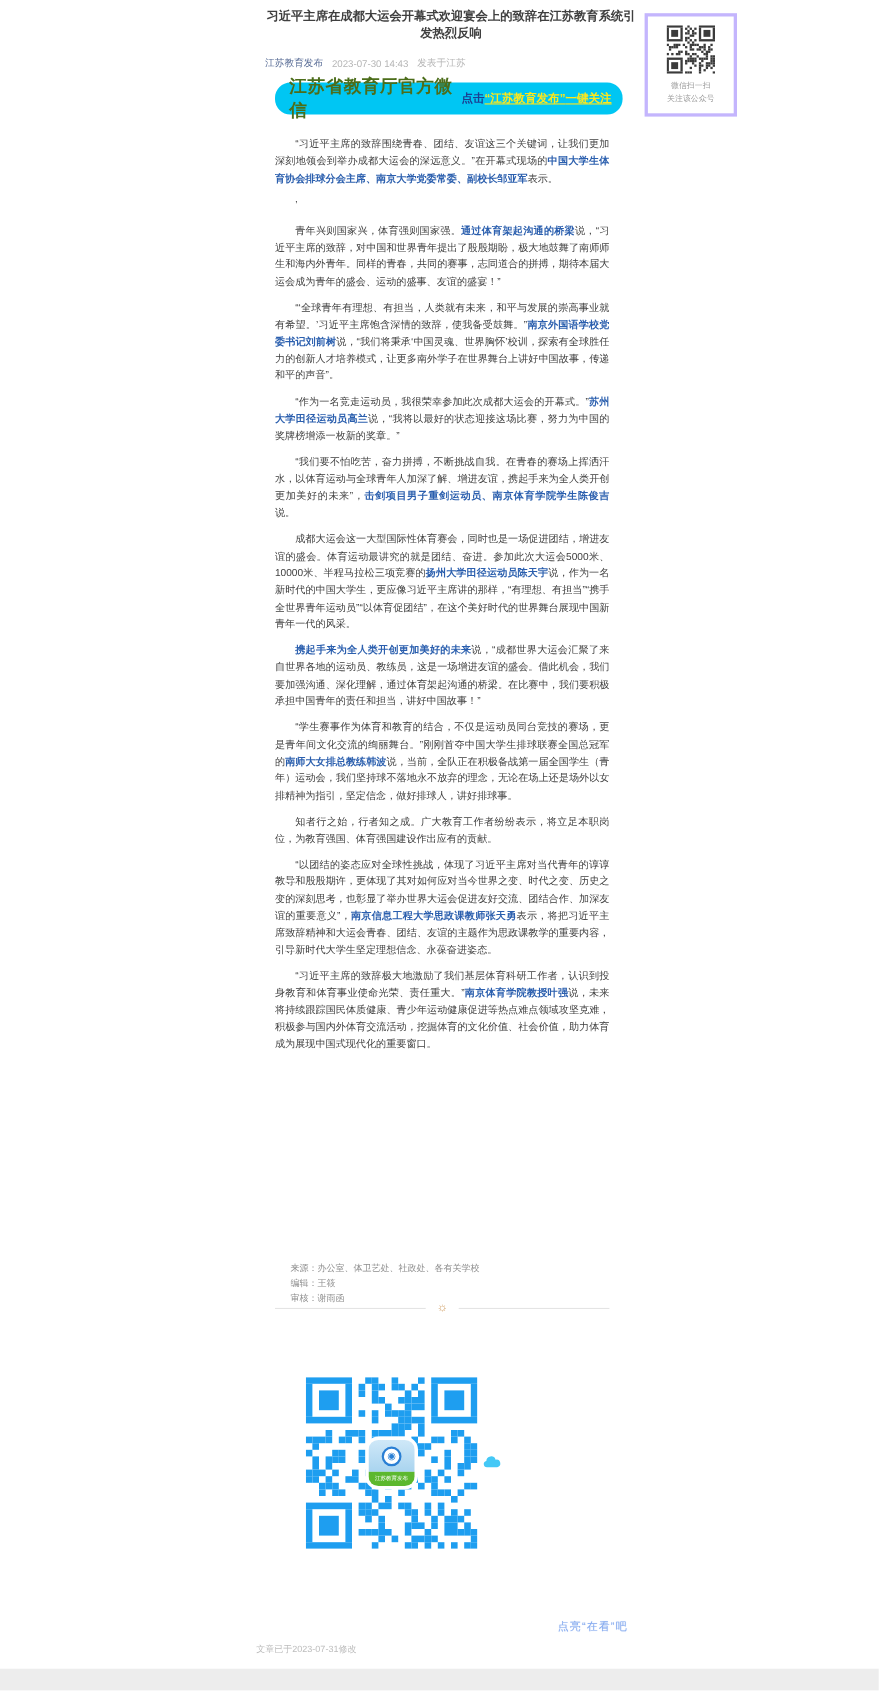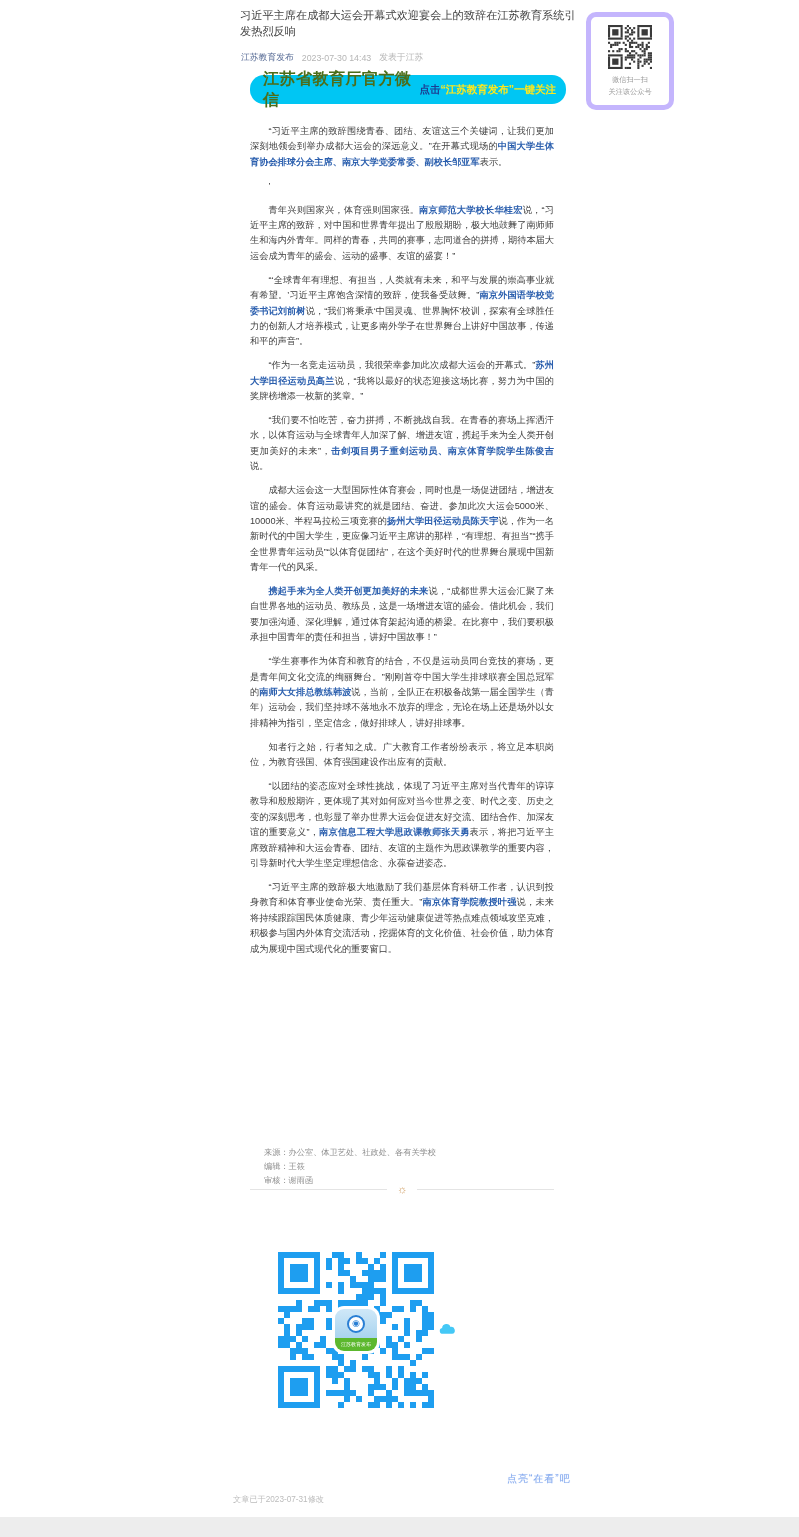--- a/index.html
+++ b/index.html
@@ -1,40 +1,40 @@
 <!DOCTYPE html>
 <html style="--banner_bg: #00c6f3; --banner_left_text: #4c6d1a; --banner_navy: #1c3e92; --banner_yellow: #ffe81a; --account_link: #576b95; --highlight_blue: #2b5fae; --qr_blue: #1e9ef0; --qr_black: #3a3a3a; --cloud_cyan: #44c8f6;"><head>
 <meta charset="utf-8">
 <style>
   html,body{margin:0;padding:0;background:#fff;}
   body{font-family:"Liberation Sans","DejaVu Sans",sans-serif;}
   #page{position:relative;width:799px;height:1537px;background:#fff;overflow:hidden;}
 
   
   .title{position:absolute;left:240px;top:8px;width:340px;font-size:11.2px;line-height:15.5px;
-         font-weight:400;color:#3f3f3f;}
+         font-weight:700;color:#3f3f3f;text-align:center;}
   .byline{position:absolute;left:241px;top:52px;font-size:8.8px;display:flex;gap:8px;align-items:center;}
   .account{color:#576b95;cursor:pointer;}
   .meta{color:#b5b5b5;}
 
   
-  .qr-card{position:absolute;left:586px;top:12px;width:78px;height:88px;border:5px solid #c4b5fd;
-           border-radius:10px;background:#fff;display:flex;flex-direction:column;align-items:center;}
+  .qr-card{position:absolute;left:586px;top:12px;width:78px;height:88px;border:3px solid #c4b5fd;
+           border-radius:0;background:#fff;display:flex;flex-direction:column;align-items:center;}
   .qr-card svg{margin-top:8px;width:44px;height:44px;}
   .qr-card .cap{font-size:7.2px;color:#9b9b9b;line-height:10px;margin-top:2px;}
   .qr-card .cap:first-of-type{margin-top:6px;}
 
   
   .banner{position:absolute;left:250px;top:75px;width:316px;height:29px;border-radius:14px;
           background:var(--banner_bg,#00c6f3);display:flex;align-items:center;
           justify-content:space-between;padding:0 10px 0 13px;box-sizing:border-box;cursor:pointer;}
   .banner .left{font-size:16px;font-weight:700;color:var(--banner_left_text,#4c6d1a);letter-spacing:.5px;}
   .banner .right{font-size:10.5px;font-weight:700;white-space:nowrap;}
   .banner .navy{color:var(--banner_navy,#1c3e92);}
-  .banner .yellow{color:var(--banner_yellow,#ffe81a);}
+  .banner .yellow{color:var(--banner_yellow,#ffe81a);text-decoration:underline;}
 
   
   .article{position:absolute;left:250px;top:124px;width:304px;height:1006px;overflow:hidden;
            font-size:9.2px;line-height:15.4px;color:#404040;text-align:justify;}
   .article p{margin:0 0 8.5px 0;text-indent:2em;}
   .article .hl{font-weight:700;color:var(--highlight_blue,#2b5fae);}
 
   
   .credits{position:absolute;left:264px;top:1146px;font-size:8.2px;color:#8e8e8e;line-height:14px;}
 
@@ -209,21 +209,21 @@
   </div>
 
   <div class="banner">
     <span class="left">江苏省教育厅官方微信</span>
     <span class="right"><span class="navy">点击</span><span class="yellow">“江苏教育发布”</span><span class="yellow">一键关注</span></span>
   </div>
 
   <div class="article" id="article">
       <p><span>“习近平主席的致辞围绕青春、团结、友谊这三个关键词，让我们更加深刻地领会到举办成都大运会的深远意义。”在开幕式现场的</span><span class="hl">中国大学生体育协会排球分会主席、南京大学党委常委、副校长邹亚军</span><span>表示。</span></p>
       <p><span>’</span></p>
-      <p><span>青年兴则国家兴，体育强则国家强。</span><span class="hl">南京师范大学校长华桂宏</span><span>说，“习近平主席的致辞，对中国和世界青年提出了殷殷期盼，极大地鼓舞了南师师生和海内外青年。同样的青春，共同的赛事，志同道合的拼搏，期待本届大运会成为青年的盛会、运动的盛事、友谊的盛宴！”</span></p>
+      <p><span>青年兴则国家兴，体育强则国家强。</span><span class="hl">通过体育架起沟通的桥梁</span><span>说，“习近平主席的致辞，对中国和世界青年提出了殷殷期盼，极大地鼓舞了南师师生和海内外青年。同样的青春，共同的赛事，志同道合的拼搏，期待本届大运会成为青年的盛会、运动的盛事、友谊的盛宴！”</span></p>
       <p><span>“‘全球青年有理想、有担当，人类就有未来，和平与发展的崇高事业就有希望。’习近平主席饱含深情的致辞，使我备受鼓舞。”</span><span class="hl">南京外国语学校党委书记刘前树</span><span>说，“我们将秉承‘中国灵魂、世界胸怀’校训，探索有全球胜任力的创新人才培养模式，让更多南外学子在世界舞台上讲好中国故事，传递和平的声音”。</span></p>
       <p><span>“作为一名竞走运动员，我很荣幸参加此次成都大运会的开幕式。”</span><span class="hl">苏州大学田径运动员高兰</span><span>说，“我将以最好的状态迎接这场比赛，努力为中国的奖牌榜增添一枚新的奖章。”</span></p>
       <p><span>“我们要不怕吃苦，奋力拼搏，不断挑战自我。在青春的赛场上挥洒汗水，以体育运动与全球青年人加深了解、增进友谊，携起手来为全人类开创更加美好的未来”，</span><span class="hl">击剑项目男子重剑运动员、南京体育学院学生陈俊吉</span><span>说。</span></p>
       <p><span>成都大运会这一大型国际性体育赛会，同时也是一场促进团结，增进友谊的盛会。体育运动最讲究的就是团结、奋进。参加此次大运会5000米、10000米、半程马拉松三项竞赛的</span><span class="hl">扬州大学田径运动员陈天宇</span><span>说，作为一名新时代的中国大学生，更应像习近平主席讲的那样，“有理想、有担当”“携手全世界青年运动员”“以体育促团结”，在这个美好时代的世界舞台展现中国新青年一代的风采。</span></p>
       <p><span class="hl">携起手来为全人类开创更加美好的未来</span><span>说，“成都世界大运会汇聚了来自世界各地的运动员、教练员，这是一场增进友谊的盛会。借此机会，我们要加强沟通、深化理解，通过体育架起沟通的桥梁。在比赛中，我们要积极承担中国青年的责任和担当，讲好中国故事！”</span></p>
       <p><span>“学生赛事作为体育和教育的结合，不仅是运动员同台竞技的赛场，更是青年间文化交流的绚丽舞台。”刚刚首夺中国大学生排球联赛全国总冠军的</span><span class="hl">南师大女排总教练韩波</span><span>说，当前，全队正在积极备战第一届全国学生（青年）运动会，我们坚持球不落地永不放弃的理念，无论在场上还是场外以女排精神为指引，坚定信念，做好排球人，讲好排球事。</span></p>
       <p><span>知者行之始，行者知之成。广大教育工作者纷纷表示，将立足本职岗位，为教育强国、体育强国建设作出应有的贡献。</span></p>
       <p><span>“以团结的姿态应对全球性挑战，体现了习近平主席对当代青年的谆谆教导和殷殷期许，更体现了其对如何应对当今世界之变、时代之变、历史之变的深刻思考，也彰显了举办世界大运会促进友好交流、团结合作、加深友谊的重要意义”，</span><span class="hl">南京信息工程大学思政课教师张天勇</span><span>表示，将把习近平主席致辞精神和大运会青春、团结、友谊的主题作为思政课教学的重要内容，引导新时代大学生坚定理想信念、永葆奋进姿态。</span></p>
       <p><span>“习近平主席的致辞极大地激励了我们基层体育科研工作者，认识到投身教育和体育事业使命光荣、责任重大。”</span><span class="hl">南京体育学院教授叶强</span><span>说，未来将持续跟踪国民体质健康、青少年运动健康促进等热点难点领域攻坚克难，积极参与国内外体育交流活动，挖掘体育的文化价值、社会价值，助力体育成为展现中国式现代化的重要窗口。</span></p>
     </div>

